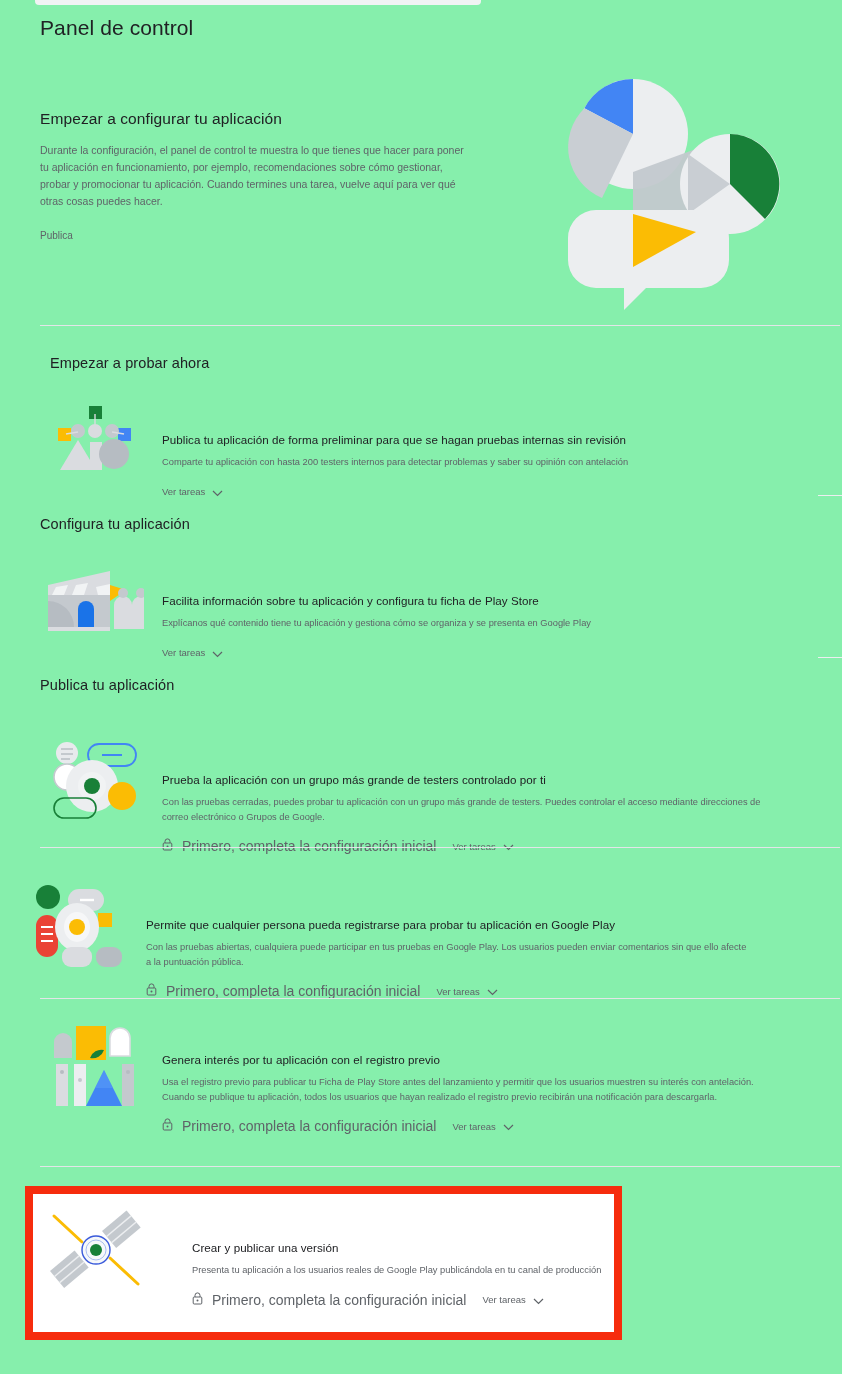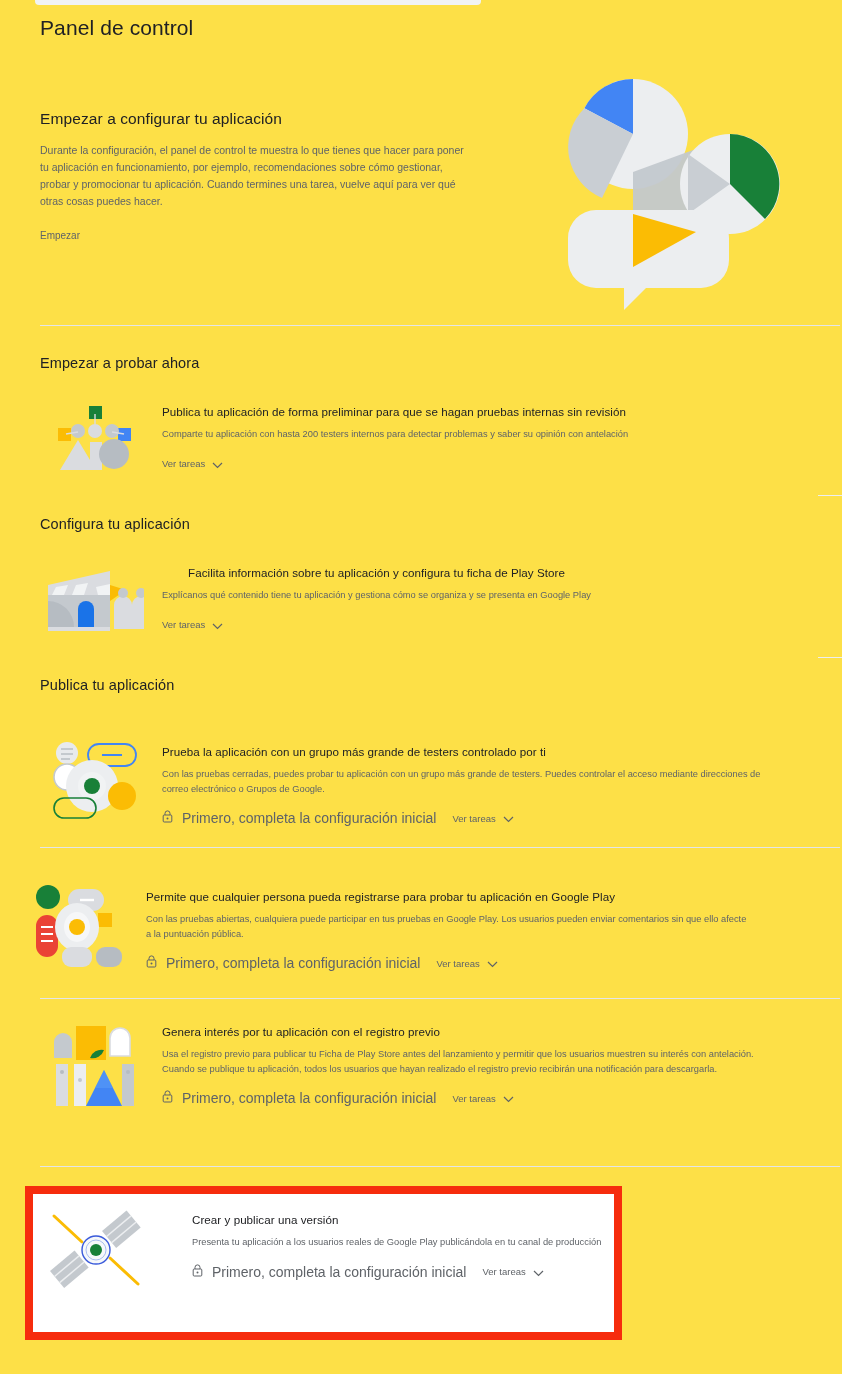--- a/index.html
+++ b/index.html
@@ -8,21 +8,21 @@
     padding: 0;
     background: #ffffff;
     font-family: "Liberation Sans", sans-serif;
     color: #202124;
   }
   .page {
     position: relative;
     width: 842px;
     height: 1374px;
     overflow: hidden;
-    background: #fde047;
+    background: #86efac;
   }
 
   
   .top-stub {
     position: absolute;
     left: 35px;
     top: 0;
     width: 446px;
     height: 5px;
     background: #f1f3f4;
@@ -100,21 +100,21 @@
     display: flex;
     align-items: flex-start;
   }
   .card-art {
     width: 96px;
     min-width: 96px;
     height: 72px;
     margin-right: 18px;
     position: relative;
   }
-  .card-body { padding-top: 4px; }
+  .card-body { padding-top: 4px; margin-top: 28px; }
   .card-title {
     font-size: 11.6px;
     font-weight: 500;
     color: #202124;
     line-height: 1.4;
     margin: 0 0 7px 0;
     letter-spacing: .05px;
   }
   .card-desc {
     font-size: 9.3px;
@@ -166,21 +166,21 @@
 
 <div class="page">
 
   <div class="top-stub"></div>
 
   <div class="page-title">Panel de control</div>
 
   <div class="intro">
     <h2>Empezar a configurar tu aplicación</h2>
     <p>Durante la configuración, el panel de control te muestra lo que tienes que hacer para poner tu aplicación en funcionamiento, por ejemplo, recomendaciones sobre cómo gestionar, probar y promocionar tu aplicación. Cuando termines una tarea, vuelve aquí para ver qué otras cosas puedes hacer.</p>
-    <span class="hide-link">Empezar</span>
+    <span class="hide-link">Publica</span>
   </div>
 
   <div class="hero-art">
     <svg width="270" height="250" viewBox="0 0 270 250" xmlns="http://www.w3.org/2000/svg">
 
       <circle cx="85" cy="72" r="55" fill="#eceef0"></circle>
 
       <path d="M85 72 L85 17 A55 55 0 0 0 36.4 46.2 Z" fill="#4285f4"></path>
 
       <path d="M85 72 L36.4 46.2 A55 55 0 0 0 54 136 Z" fill="#c9ced3"></path>
@@ -194,21 +194,21 @@
       <path d="M140 92 L182 122 L140 152 Z" fill="#c9ced3"></path>
 
       <path d="M48 148 h105 a28 28 0 0 1 28 28 v22 a28 28 0 0 1 -28 28 h-55 l-22 22 v-22 h-28 a28 28 0 0 1 -28 -28 v-22 a28 28 0 0 1 28 -28 z" fill="#eceef0"></path>
 
       <path d="M85 152 L148 170 L85 205 Z" fill="#fbbc04"></path>
     </svg>
   </div>
 
   <div class="divider" style="left:40px; top:325px; width:800px;"></div>
 
-  <div class="section-heading" style="top:355px;">Empezar a probar ahora</div>
+  <div class="section-heading" style="top:355px;margin-left:10px;">Empezar a probar ahora</div>
 
   <div class="card-row" style="left:48px; top:400px; width:700px;">
     <div class="card-art">
       <svg width="96" height="72" viewBox="0 0 96 72" xmlns="http://www.w3.org/2000/svg">
         <rect x="41" y="6" width="13" height="13" fill="#188038"></rect>
         <rect x="10" y="28" width="13" height="13" fill="#fbbc04"></rect>
         <rect x="70" y="28" width="13" height="13" fill="#4285f4"></rect>
         <circle cx="30" cy="31" r="7" fill="#c4c9ce"></circle>
         <circle cx="47" cy="31" r="7" fill="#dadce0"></circle>
         <circle cx="64" cy="31" r="7" fill="#c4c9ce"></circle>
@@ -233,21 +233,21 @@
           </span>
         </div>
       </div>
     </div>
   </div>
 
   <div class="divider faint" style="left:818px; top:495px; width:24px;"></div>
 
   <div class="section-heading" style="top:516px;">Configura tu aplicación</div>
 
-  <div class="card-row" style="left:48px; top:561px; width:700px;text-align:center;">
+  <div class="card-row" style="left:48px; top:561px; width:700px;">
     <div class="card-art">
       <svg width="96" height="72" viewBox="0 0 96 72" xmlns="http://www.w3.org/2000/svg">
         <path d="M0 24 L62 10 L62 34 L0 34 Z" fill="#dadce0"></path>
         <path d="M8 26 L20 24 L16 34 L4 34 Z" fill="#f1f3f4"></path>
         <path d="M28 24 L40 22 L36 34 L24 34 Z" fill="#f1f3f4"></path>
         <path d="M48 26 L62 23 L62 34 L50 34 Z" fill="#f1f3f4"></path>
         <rect x="0" y="34" width="62" height="32" fill="#c4c9ce"></rect>
         <path d="M0 40 a26 26 0 0 1 26 26 h-26 Z" fill="#b6bcc2"></path>
         <path d="M30 48 a8 8 0 0 1 16 0 v18 h-16 Z" fill="#1a73e8"></path>
         <path d="M62 24 L78 29 L62 40 Z" fill="#fbbc04"></path>

